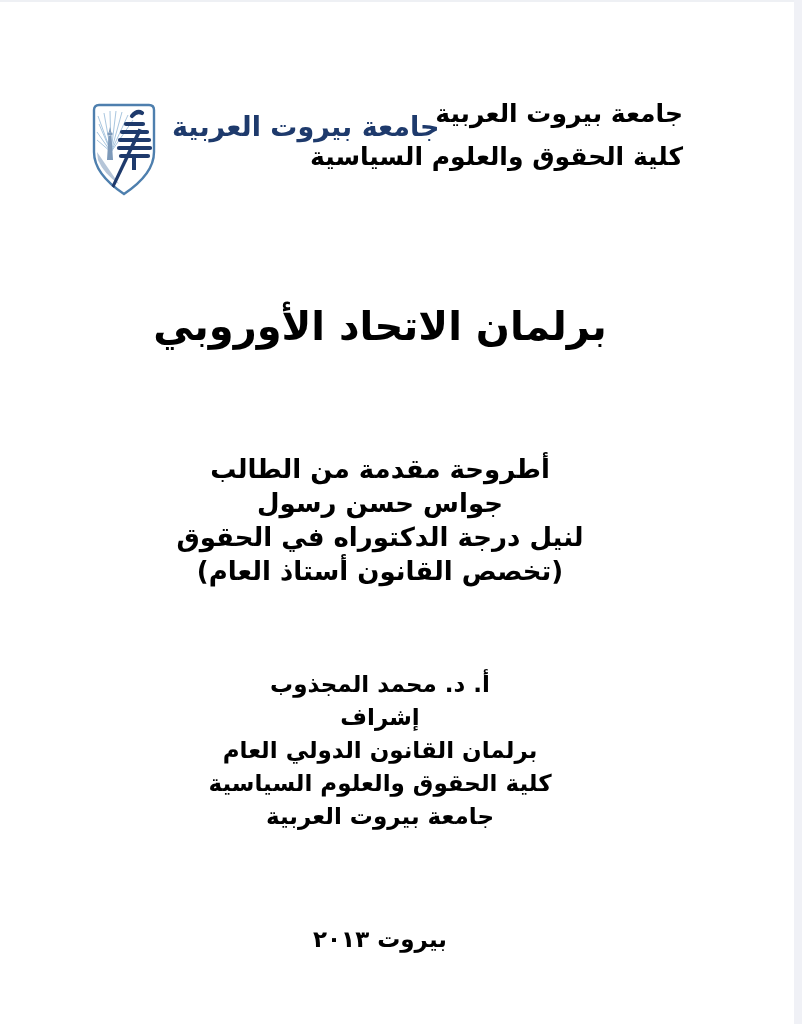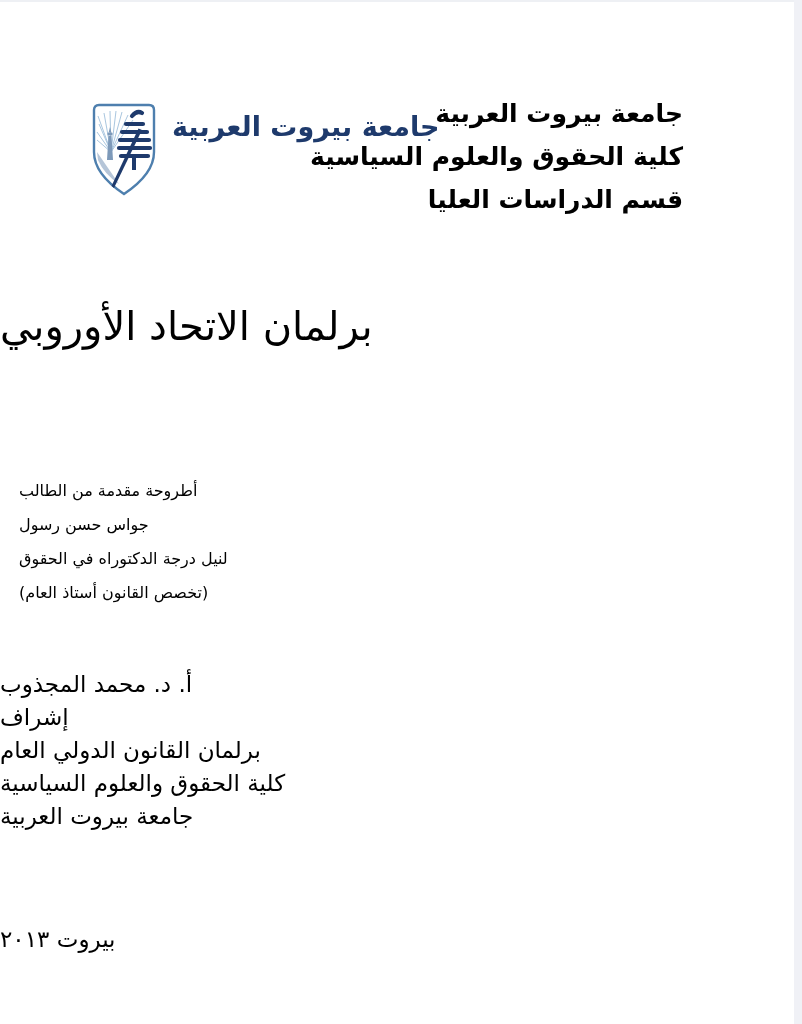--- a/index.html
+++ b/index.html
@@ -73,34 +73,33 @@
     letter-spacing: 0.6px;
     line-height: 22px;
     white-space: nowrap;
   }
 
   
   .centered {
     position: absolute;
     left: 0;
     width: 760px;
-    text-align: left;
+    text-align: center;
     direction: rtl;
-    font-weight: normal;
+    font-weight: bold;
   }
   .title-block {
     top: 295px;
     font-size: 40px;
     line-height: 62px;
   }
   .thesis-block {
-    top: 474px;
-    font-size: 16px;
+    top: 452px;
+    font-size: 26px;
     line-height: 34px;
-    margin-left: 19px;
   }
   .supervision-block {
     top: 668px;
     font-size: 23px;
     line-height: 33px;
   }
   .footer-block {
     top: 922px;
     font-size: 23px;
     line-height: 34px;
@@ -109,21 +108,20 @@
 </head>
 <body>
 
 <div class="page">
   <div class="top-edge"></div>
   <div class="right-edge"></div>
 
   <div class="uni-header">
     <div>جامعة بيروت العربية</div>
     <div>كلية الحقوق والعلوم السياسية</div>
-    <div>قسم الدراسات العليا</div>
   </div>
 
   <div class="logo">
     <span>
       <svg width="72" height="96" viewBox="0 0 72 96" xmlns="http://www.w3.org/2000/svg">
 
         <path d="M6 8 Q6 3 11 3 L61 3 Q66 3 66 8 L66 50 Q66 72 36 92 Q6 72 6 50 Z" fill="#ffffff" stroke="#4e7fae" stroke-width="2.4"></path>
 
         <g stroke="#a9c6df" stroke-width="1">
           <line x1="23" y1="50" x2="10" y2="14"></line>

